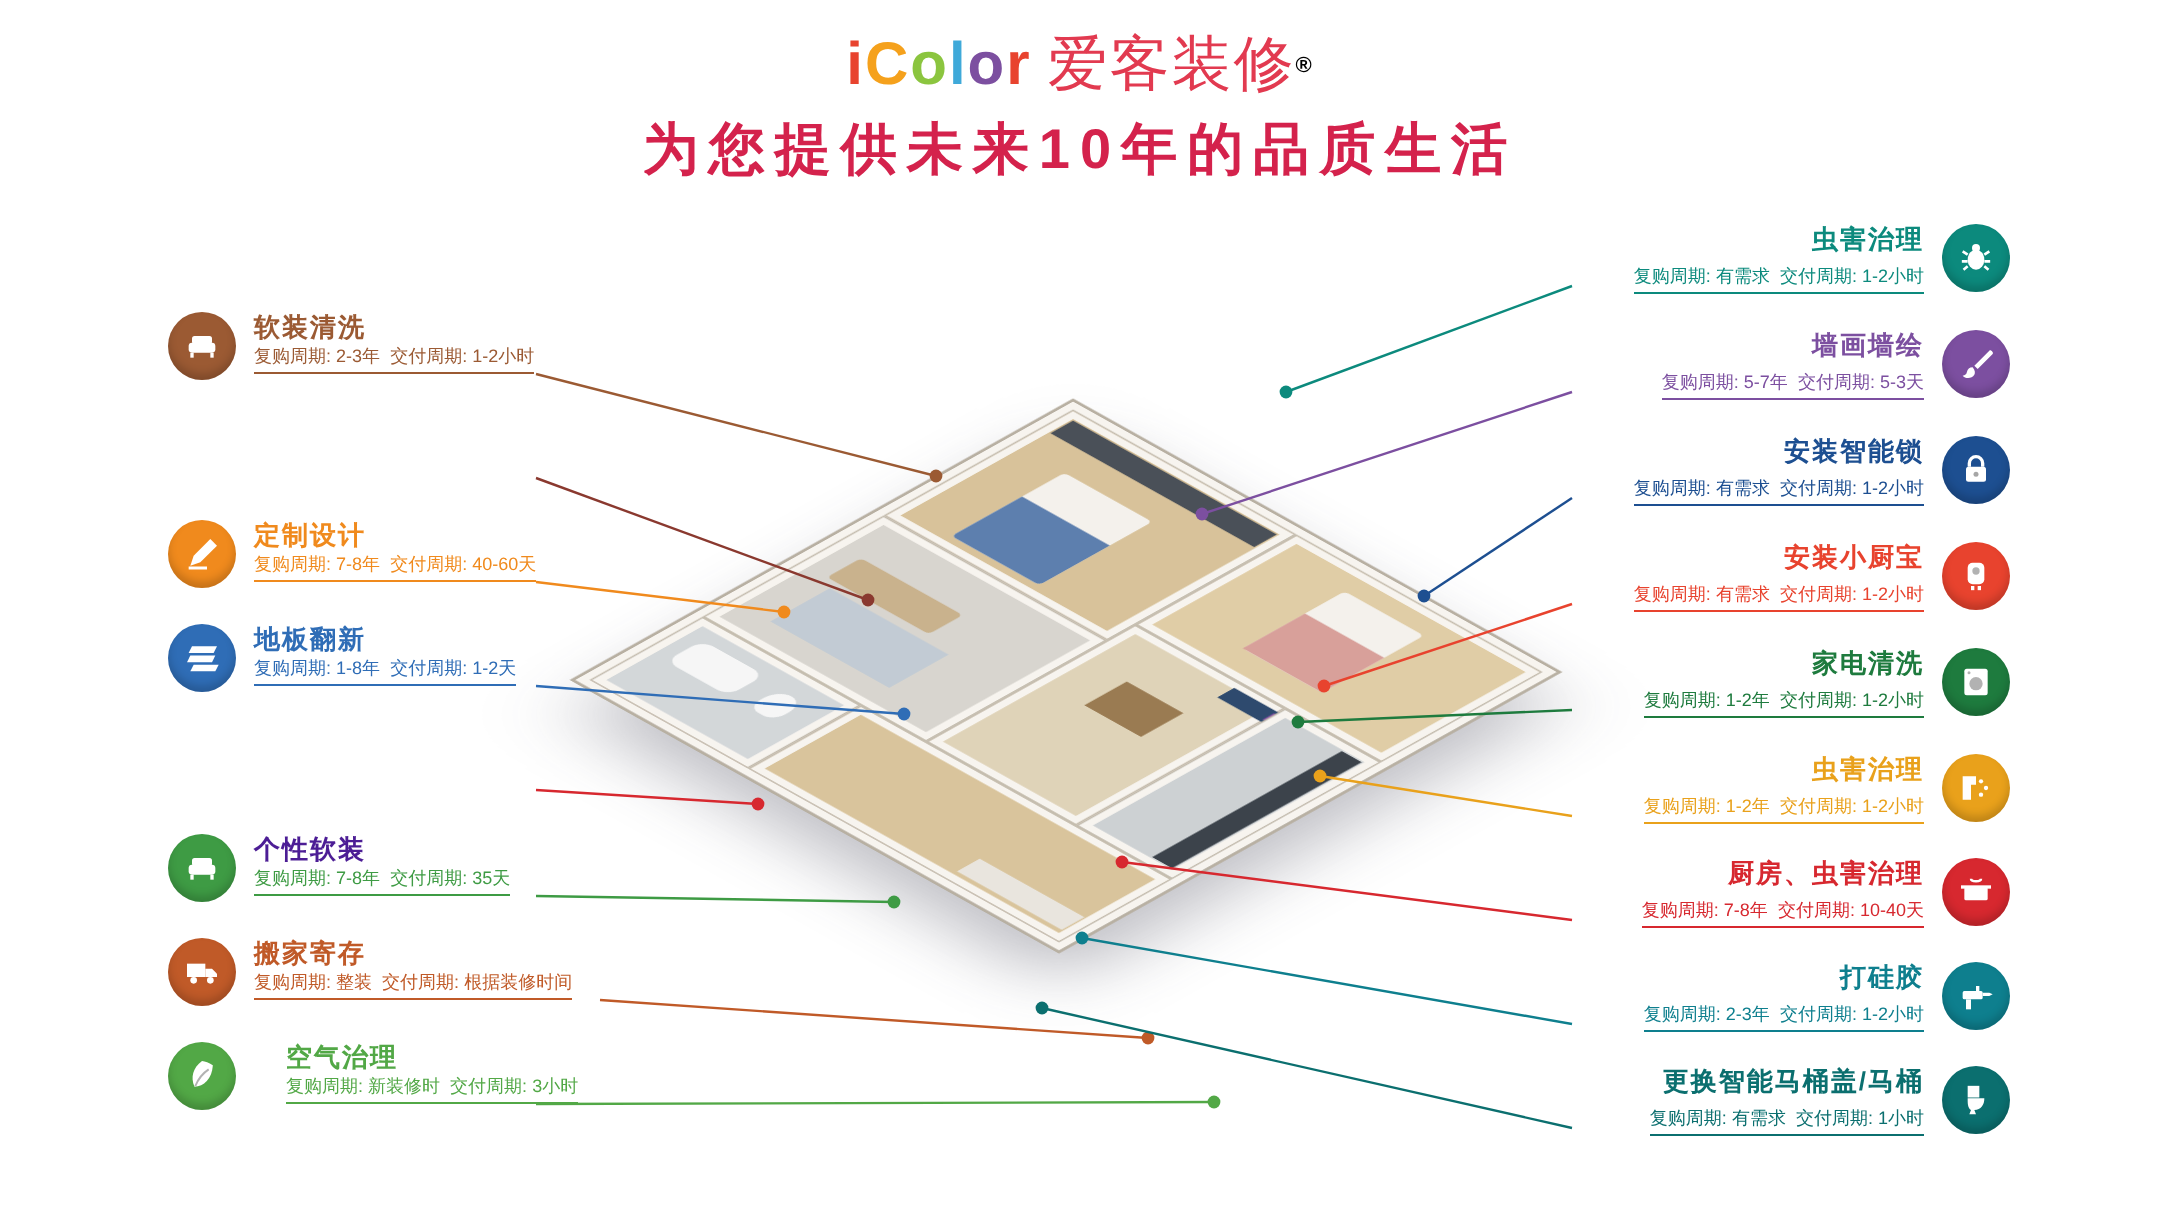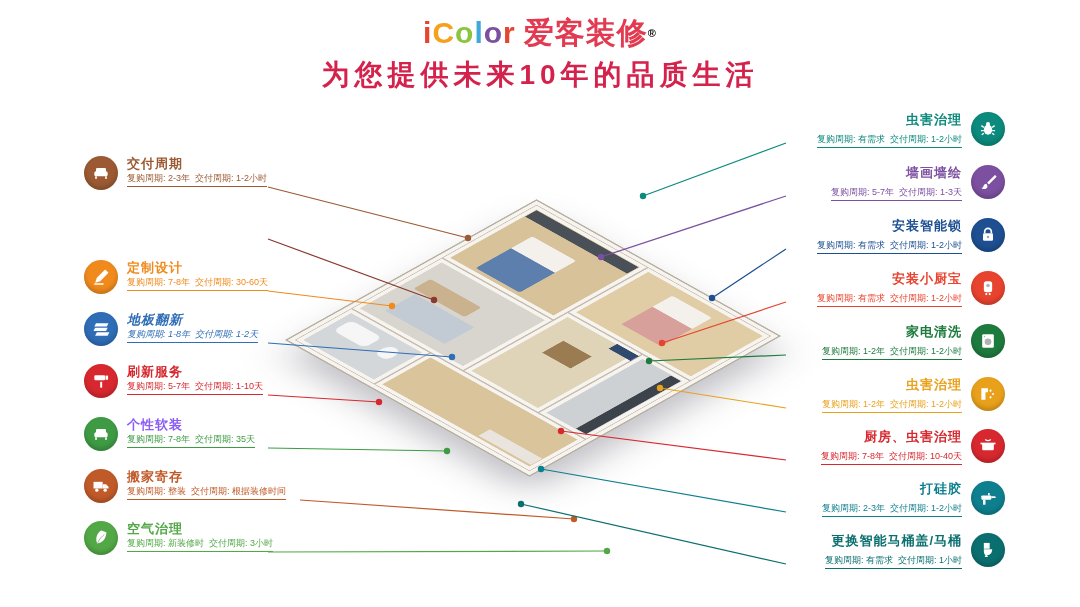--- a/index.html
+++ b/index.html
@@ -2,21 +2,21 @@
 <html><head>
 <meta charset="utf-8">
 <style>
   html,body{margin:0;padding:0;background:#fff;}
   .canvas{position:relative;width:1080px;height:607px;background:#fff;overflow:hidden;
           font-family:"Liberation Sans","DejaVu Sans",sans-serif;}
 
   
   .header{position:absolute;top:16px;left:0;right:0;text-align:center;z-index:6;}
   .logo{font-size:30px;font-weight:800;letter-spacing:1px;line-height:34px;}
-  .logo .cn{margin-left:8px;font-weight:bold;}
+  .logo .cn{margin-left:8px;font-weight:normal;}
   .logo sup{font-size:11px;vertical-align:top;}
   .main-title{margin-top:6px;font-size:28px;font-weight:bold;color:#d4224c;letter-spacing:5px;}
 
   
   .plan-wrap{position:absolute;left:268px;top:88px;width:530px;height:480px;z-index:1;}
   .plan{position:absolute;left:50%;top:52%;width:330px;height:340px;
         transform:translate(-50%,-50%) rotateX(56deg) rotateZ(45deg);
         background:#e7e2d8;border:6px solid #f7f4ef;outline:2px solid #b8b0a2;
         box-shadow:22px 22px 46px rgba(70,70,85,.35);}
   .room{position:absolute;box-sizing:border-box;border:5px solid #f7f4ef;outline:1px solid #c4bcae;}
@@ -124,91 +124,78 @@
       <div class="svc left" style="top: 156px; left: 0px;">
         <div class="svc-icon" style="background: rgb(155, 90, 51);">
           <svg viewBox="0 0 24 24" fill="#fff">
             <rect x="4" y="10" width="16" height="6" rx="2"></rect>
             <rect x="6" y="6" width="12" height="5" rx="1.5"></rect>
             <rect x="5" y="16" width="2" height="3"></rect>
             <rect x="17" y="16" width="2" height="3"></rect>
           </svg>
         </div>
         <div class="svc-text">
-          <div class="svc-title" style="color:#9b5a33">交付周期</div>
+          <div class="svc-title" style="color:#9b5a33">软装清洗</div>
           <div class="svc-sub" style="color:#9b5a33;border-color:#9b5a33"><span>复购周期:</span> <span>2-3年</span>&nbsp;&nbsp;<span>交付周期:</span> <span>1-2小时</span></div>
         </div>
       </div>
       <div class="svc left" style="top: 260px; left: 0px;">
         <div class="svc-icon" style="background: rgb(240, 138, 29);">
           <svg viewBox="0 0 24 24" fill="#fff">
             <polygon points="5,19 7,13 17,3 21,7 11,17"></polygon>
             <rect x="4" y="19.5" width="11" height="1.8"></rect>
           </svg>
         </div>
         <div class="svc-text">
           <div class="svc-title" style="color:#f08a1d">定制设计</div>
-          <div class="svc-sub" style="color:#f08a1d;border-color:#f08a1d"><span>复购周期:</span> <span>7-8年</span>&nbsp;&nbsp;<span>交付周期:</span> <span>30-60天</span></div>
-        </div>
-      </div>
-      <div class="svc left" style="top: 312px; left: 0px; font-style: italic;">
+          <div class="svc-sub" style="color:#f08a1d;border-color:#f08a1d"><span>复购周期:</span> <span>7-8年</span>&nbsp;&nbsp;<span>交付周期:</span> <span>40-60天</span></div>
+        </div>
+      </div>
+      <div class="svc left" style="top: 312px; left: 0px;">
         <div class="svc-icon" style="background: rgb(47, 109, 182);">
           <svg viewBox="0 0 24 24" fill="#fff">
             <polygon points="6,5 21,5 19,9 4,9"></polygon>
             <polygon points="5,10.5 20,10.5 18,14.5 3,14.5"></polygon>
             <polygon points="7,16 22,16 20,20 5,20"></polygon>
           </svg>
         </div>
         <div class="svc-text">
           <div class="svc-title" style="color:#2f6db6">地板翻新</div>
           <div class="svc-sub" style="color:#2f6db6;border-color:#2f6db6"><span>复购周期:</span> <span>1-8年</span>&nbsp;&nbsp;<span>交付周期:</span> <span>1-2天</span></div>
-        </div>
-      </div>
-      <div class="svc left" style="top: 364px; left: 0px;">
-        <div class="svc-icon" style="background: rgb(215, 40, 47);">
-          <svg viewBox="0 0 24 24" fill="#fff">
-            <rect x="4" y="5" width="13" height="6" rx="1.5"></rect>
-            <rect x="17.5" y="5.5" width="3" height="5"></rect>
-            <rect x="11" y="13" width="2.4" height="7"></rect>
-          </svg>
-        </div>
-        <div class="svc-text">
-          <div class="svc-title" style="color:#d7282f">刷新服务</div>
-          <div class="svc-sub" style="color:#d7282f;border-color:#d7282f"><span>复购周期:</span> <span>5-7年</span>&nbsp;&nbsp;<span>交付周期:</span> <span>1-10天</span></div>
         </div>
       </div>
       <div class="svc left" style="top: 417px; left: 0px;">
         <div class="svc-icon" style="background: rgb(62, 155, 68);">
           <svg viewBox="0 0 24 24" fill="#fff">
             <rect x="4" y="10" width="16" height="6" rx="2"></rect>
             <rect x="6" y="6" width="12" height="5" rx="1.5"></rect>
             <rect x="5" y="16" width="2" height="3"></rect>
             <rect x="17" y="16" width="2" height="3"></rect>
           </svg>
         </div>
         <div class="svc-text">
-          <div class="svc-title" style="color:#8b5cf6">个性软装</div>
+          <div class="svc-title" style="color:#4c1d95">个性软装</div>
           <div class="svc-sub" style="color:#3e9b44;border-color:#3e9b44"><span>复购周期:</span> <span>7-8年</span>&nbsp;&nbsp;<span>交付周期:</span> <span>35天</span></div>
         </div>
       </div>
       <div class="svc left" style="top: 469px; left: 0px;">
         <div class="svc-icon" style="background: rgb(192, 90, 40);">
           <svg viewBox="0 0 24 24" fill="#fff">
             <rect x="3" y="7" width="11" height="8"></rect>
             <path d="M14 10h4l3 3v2h-7z"></path>
             <circle cx="7" cy="17" r="2"></circle>
             <circle cx="17" cy="17" r="2"></circle>
           </svg>
         </div>
         <div class="svc-text">
           <div class="svc-title" style="color:#c05a28">搬家寄存</div>
           <div class="svc-sub" style="color:#c05a28;border-color:#c05a28"><span>复购周期:</span> <span>整装</span>&nbsp;&nbsp;<span>交付周期:</span> <span>根据装修时间</span></div>
         </div>
       </div>
-      <div class="svc left" style="top: 521px; left: 0px;">
+      <div class="svc left" style="top: 521px; left: 0px; gap: 16px;">
         <div class="svc-icon" style="background: rgb(82, 168, 70);">
           <svg viewBox="0 0 24 24" fill="#fff">
             <path d="M12 3C6.5 7 5 13 7.5 18.5 13 18 18 14 18.5 5.5 16 4 14 3.2 12 3z"></path>
             <path d="M8 18c2-5 5-8 8-10" stroke="rgba(0,0,0,.3)" stroke-width="1.2" fill="none"></path>
           </svg>
         </div>
         <div class="svc-text">
           <div class="svc-title" style="color:#52a846">空气治理</div>
           <div class="svc-sub" style="color:#52a846;border-color:#52a846"><span>复购周期:</span> <span>新装修时</span>&nbsp;&nbsp;<span>交付周期:</span> <span>3小时</span></div>
         </div>
@@ -219,21 +206,21 @@
         <div class="svc-text"><div class="svc-title" style="color:#0c8a7d">虫害治理</div><div class="svc-sub" style="color:#0c8a7d;border-color:#0c8a7d"><span>复购周期:</span> <span>有需求</span>&nbsp;&nbsp;<span>交付周期:</span> <span>1-2小时</span></div></div>
         <div class="svc-icon" style="background: rgb(12, 138, 125);">
           <svg viewBox="0 0 24 24" fill="#fff">
             <ellipse cx="12" cy="13" rx="5" ry="6"></ellipse>
             <circle cx="12" cy="6" r="2.4"></circle>
             <path d="M7 10L4 8M7 14H3.5M7 17l-2.5 2M17 10l3-2M17 14h3.5M17 17l2.5 2" stroke="#fff" stroke-width="1.6" fill="none"></path>
           </svg>
         </div>
       </div>
       <div class="svc right" style="top: 165px; right: 0px; justify-content: space-between;">
-        <div class="svc-text"><div class="svc-title" style="color:#7c4fa0">墙画墙绘</div><div class="svc-sub" style="color:#7c4fa0;border-color:#7c4fa0"><span>复购周期:</span> <span>5-7年</span>&nbsp;&nbsp;<span>交付周期:</span> <span>1-3天</span></div></div>
+        <div class="svc-text"><div class="svc-title" style="color:#7c4fa0">墙画墙绘</div><div class="svc-sub" style="color:#7c4fa0;border-color:#7c4fa0"><span>复购周期:</span> <span>5-7年</span>&nbsp;&nbsp;<span>交付周期:</span> <span>5-3天</span></div></div>
         <div class="svc-icon" style="background: rgb(124, 79, 160);">
           <svg viewBox="0 0 24 24" fill="#fff">
             <path d="M20 4l-9 9 2 2 9-9c.8-.8-1.2-2.8-2-2z"></path>
             <path d="M10 14c-2 0-3 1-3.5 3-.3 1.3-1 1.8-2.5 2 1.5 2 5.5 2 7-.5.6-1 .5-2.5-1-4.5z"></path>
           </svg>
         </div>
       </div>
       <div class="svc right" style="top: 218px; right: 0px;">
         <div class="svc-text"><div class="svc-title" style="color:#1d4f91">安装智能锁</div><div class="svc-sub" style="color:#1d4f91;border-color:#1d4f91"><span>复购周期:</span> <span>有需求</span>&nbsp;&nbsp;<span>交付周期:</span> <span>1-2小时</span></div></div>
         <div class="svc-icon" style="background: rgb(29, 79, 145);">

